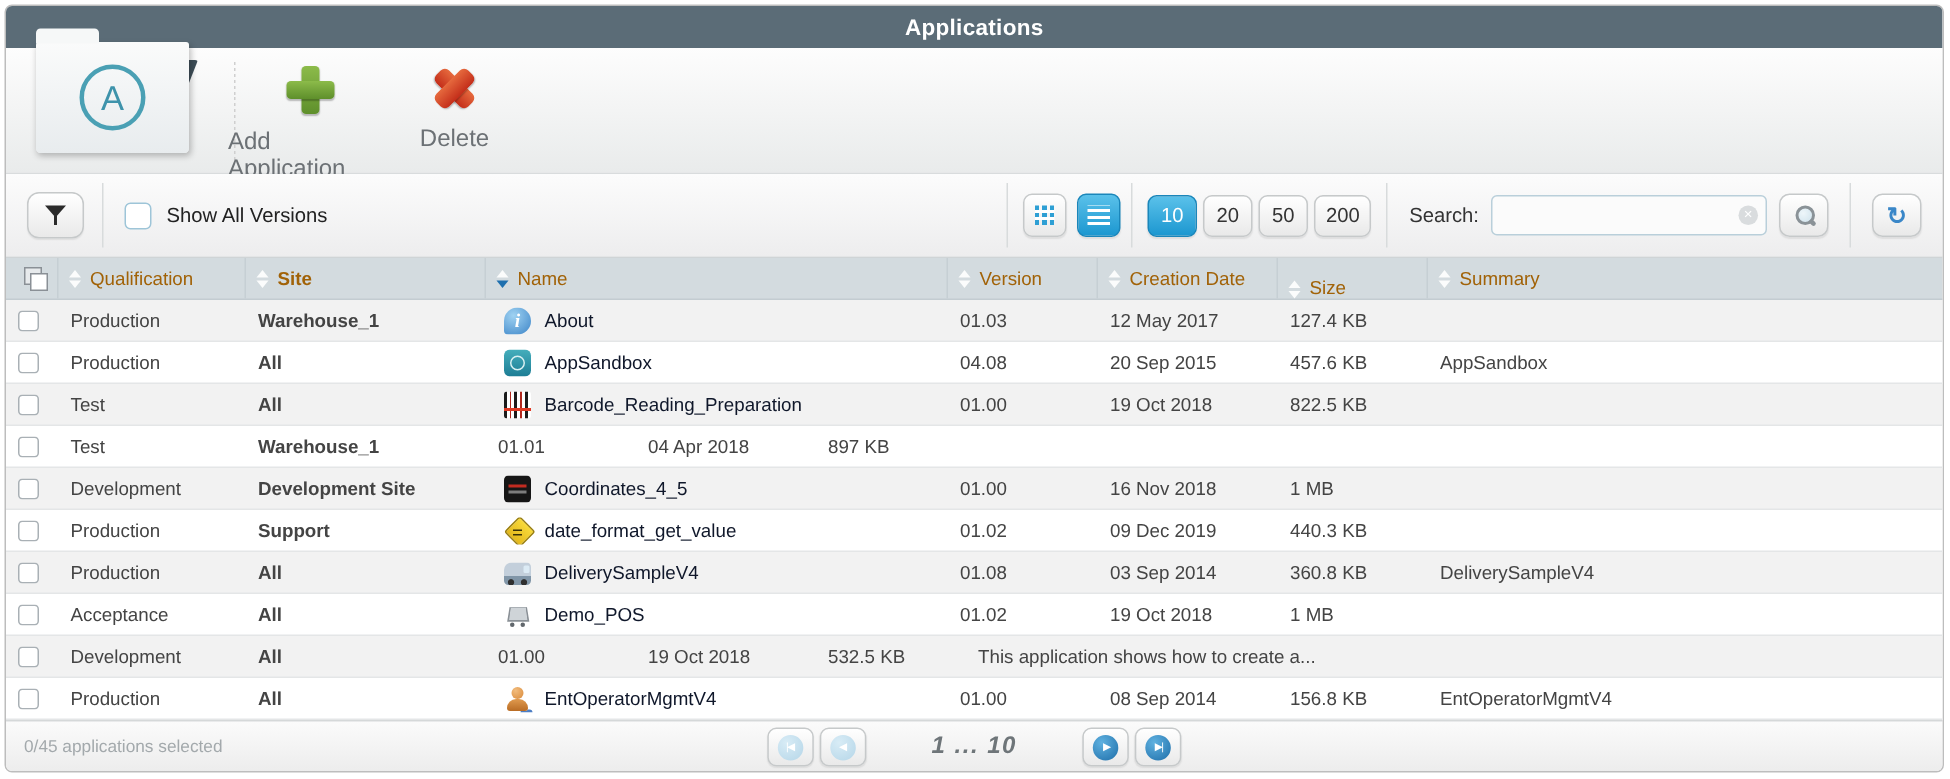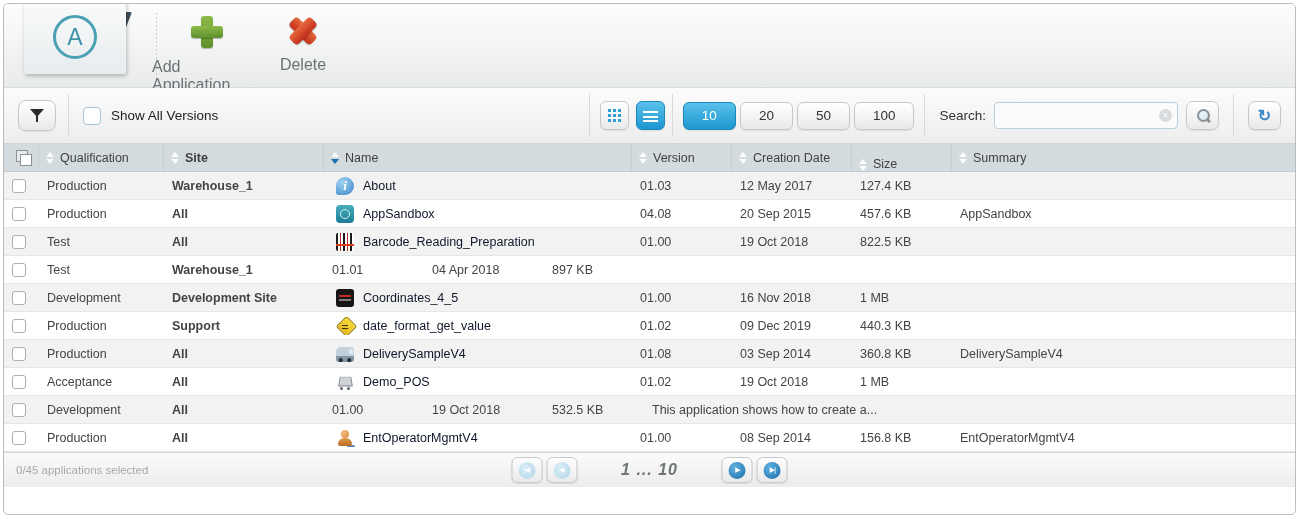--- a/index.html
+++ b/index.html
@@ -54,39 +54,39 @@
   .ico-funnel::after { content:""; position:absolute; left:6px; top:7px; width:2px; height:6px; background:#2b2b2b; }
   .chk { width:18px; height:18px; border:1px solid #9ec5d8; border-radius:4px; background:#fff; margin:0 10px 0 14px; cursor:pointer; }
   .chk-label { font-size:13.5px; color:#222; }
   .spacer { flex:1; }
   .view-btn { width:29px; height:29px; margin-right:7px; }
   .ico-grid { width:13px; height:13px;
       background-image:repeating-linear-gradient(0deg,transparent 0 3px,#fff 3px 5px),
                        repeating-linear-gradient(90deg,#2e9fd4 0 3px,transparent 3px 5px); }
   .ico-list { width:15px; height:13px;
       background-image:repeating-linear-gradient(0deg,#fff 0 2px,transparent 2px 4.3px); }
-  .size-btn { min-width:33px; height:28px; padding:0 18px; margin-right:4px; font-size:13.5px; color:#333; }
+  .size-btn { min-width:33px; height:28px; padding:0 7px; margin-right:4px; font-size:13.5px; color:#333; }
   .size-btn.blue { color:#fff; }
   .search-lbl { font-size:13.5px; color:#333; margin:0 8px 0 14px; }
   .search-box { position:relative; width:184px; height:27px; }
   .search-box input { width:100%; height:100%; border:1px solid #b9cfda; border-radius:4px;
       background:#fbfbfb; padding:0 24px 0 8px; font-size:13px; outline:none; }
   .ico-clear { position:absolute; right:6px; top:7px; width:13px; height:13px; border-radius:50%;
       background:#d9dcde; color:#fff; font-size:10px; line-height:13px; text-align:center; cursor:pointer; }
   .mag-btn { width:33px; height:29px; margin:0 14px 0 8px; border-radius:7px; }
   .ico-mag { width:14px; height:14px; position:relative; }
   .ico-mag::before { content:""; position:absolute; left:1px; top:0; width:9px; height:9px;
       border:2px solid #8a9297; border-radius:50%; background:radial-gradient(circle at 35% 35%,#eef6fa,#cfe2ec); }
   .ico-mag::after { content:""; position:absolute; left:10px; top:10px; width:5px; height:2.5px;
       background:#8a9297; border-radius:2px; transform:rotate(45deg); }
   .refresh-btn { width:33px; height:29px; margin:0 14px; border-radius:7px; font-size:16px; font-weight:bold; color:#3a87c8; }
 
   
   .thead { height:28px; background:#d3dbdf; display:flex; align-items:center;
-           border-bottom:1px solid #c3ccd1; font-size:12.5px; color:#404040; }
+           border-bottom:1px solid #c3ccd1; font-size:12.5px; color:#a16207; }
   .th { display:flex; align-items:center; height:100%; padding-left:4px; border-right:1px solid #c6cfd4; cursor:pointer; }
   .sort { display:inline-flex; flex-direction:column; gap:2px; margin:0 6px 0 3px; }
   .sort i { width:0; height:0; border-left:4.5px solid transparent; border-right:4.5px solid transparent; }
   .sort .up { border-bottom:5px solid #fbfcfc; }
   .sort .dn { border-top:5px solid #fbfcfc; }
   .sort.active .dn { border-top-color:#1e6fae; }
   .selall { width:16px; height:16px; position:relative; margin-left:8px; cursor:pointer; }
   .selall::before,.selall::after { content:""; position:absolute; width:10px; height:10px; background:#fff;
       border:1.5px solid #8a9096; }
   .selall::before { left:0; top:0; background:#e7eaec; }
@@ -160,20 +160,23 @@
       color:#fff; font-size:7px; letter-spacing:-1px; }
   .pg-btn.disabled .pg-circle { background:radial-gradient(circle at 35% 30%,#d8ecf6,#b5d6e8); }
   .pg-btn.active .pg-circle { background:radial-gradient(circle at 35% 30%,#5fb1e0,#1e6ea9); }
   .pg-label { font-size:16px; font-weight:bold; color:#6e7579; margin:0 42px; letter-spacing:1px;font-style:italic; }
 </style>
 </head>
 <body>
 
 <div class="frame">
 
+  <div class="titlebar">
+    <span>Applications</span>
+  </div>
 
   <div class="toolbar">
     <div class="folder-logo">
       <div class="folder-back"></div>
       <div class="folder-front"></div>
       <div class="folder-a">A</div>
     </div>
     <div class="tb-sep"></div>
     <div class="tb-btn" style="left:148px;">
       <span class="ico-plus"></span>
@@ -197,21 +200,21 @@
     <div class="btn view-btn" style="margin-left:10px;">
       <span class="ico-grid"></span>
     </div>
     <div class="btn blue view-btn">
       <span class="ico-list"></span>
     </div>
     <div class="vsep"></div>
     <div class="btn blue size-btn" style="margin-left:10px;">10</div>
     <div class="btn size-btn">20</div>
     <div class="btn size-btn">50</div>
-    <div class="btn size-btn" style="margin-right:10px;">100</div>
+    <div class="btn size-btn" style="margin-right:10px;">200</div>
     <div class="vsep"></div>
     <span class="search-lbl">Search:</span>
     <div class="search-box">
       <input type="text" placeholder="" value="" style="">
       <span class="ico-clear">×</span>
     </div>
     <div class="btn mag-btn">
       <span class="ico-mag"></span>
     </div>
     <div class="vsep"></div>

